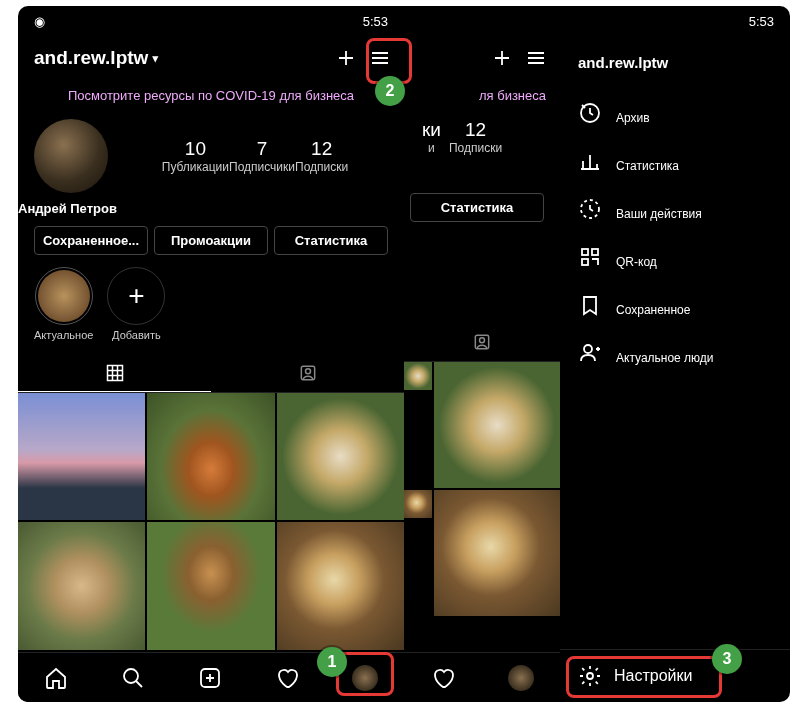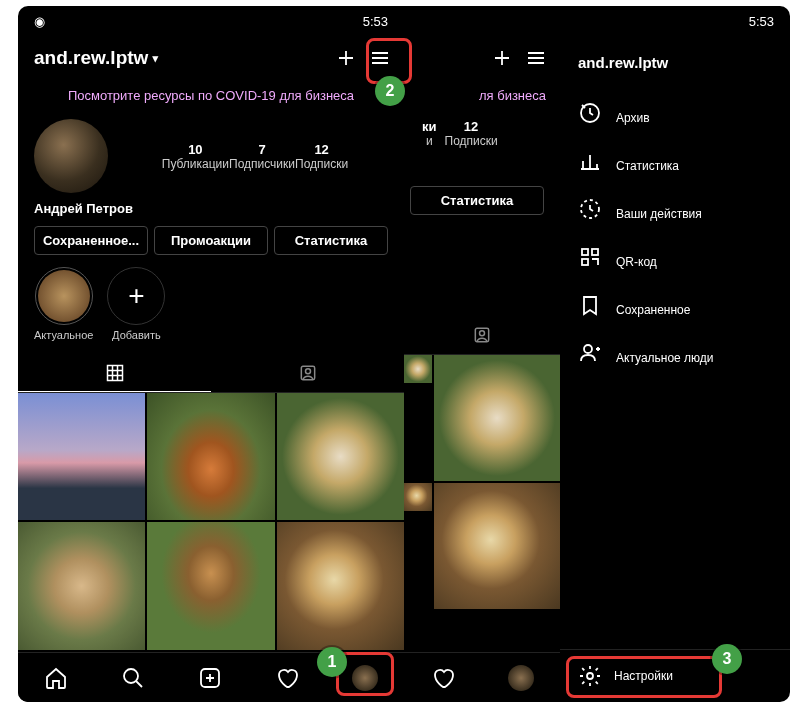--- a/index.html
+++ b/index.html
@@ -9,23 +9,23 @@
 .statusbar{height:30px;display:flex;align-items:center;justify-content:space-between;padding:0 16px;font-size:13px;font-weight:500}
 .sb-left{display:flex;gap:6px}
 .header{height:44px;display:flex;align-items:center;padding:0 12px 0 16px;gap:10px}
 .uname{font-size:19px;font-weight:700;display:flex;align-items:center;gap:4px}
 .chev{font-size:11px}
 .spacer{flex:1}
 .covid{color:#f0abfc;font-size:13px;text-align:center;padding:8px 10px}
 .stats{display:flex;align-items:center;padding:8px 16px;gap:14px}
 .avatar{width:74px;height:74px;border-radius:50%;background:radial-gradient(circle at 40% 35%,#8a7050 0%,#3a2f1f 55%,#1a140c 100%);flex-shrink:0}
 .statcols{display:flex;flex:1;justify-content:center;text-align:center}
-.statn{font-size:13px;font-weight:700}
+.statn{font-size:19px;font-weight:400}
 .statl{font-size:12px;color:#ccc}
-.dname{padding:0 16px 10px;font-size:13px;font-weight:600}
+.dname{padding:0 0 10px;font-size:13px;font-weight:600}
 .btns{display:flex;gap:6px;padding:0 16px 12px}
 .btn{flex:1;border:1px solid #444;border-radius:4px;background:transparent;color:#fff;font-size:13px;font-weight:600;padding:6px 4px;text-align:center;white-space:nowrap;overflow:hidden;text-overflow:ellipsis}
 .hl{display:flex;gap:14px;padding:0 16px 14px}
 .hi{display:flex;flex-direction:column;align-items:center;gap:4px}
 .hc{width:58px;height:58px;border-radius:50%;border:1px solid #333;display:flex;align-items:center;justify-content:center}
 .hc.ring{padding:2px;border:1.5px solid #555}
 .hc.ring>div{width:100%;height:100%;border-radius:50%;background:radial-gradient(circle,#b8935e 0%,#6b4a2a 80%)}
 .hplus{font-size:28px;font-weight:300}
 .hlbl{font-size:11px;color:#ccc}
 .tabs{display:flex;border-bottom:1px solid #222}
@@ -37,21 +37,21 @@
 .c2{background:radial-gradient(ellipse at 50% 60%,#d67b3a 0%,#a0551f 25%,#5a7338 55%,#3c5226 100%)}
 .c3{background:radial-gradient(ellipse at 50% 50%,#e8dcc5 0%,#c4a868 30%,#4a6532 65%)}
 .c4{background:radial-gradient(circle at 50% 50%,#d8b88a 0%,#b0905f 30%,#6a7a48 60%,#4a5a32 100%)}
 .c5{background:radial-gradient(ellipse at 50% 40%,#c89050 0%,#8a6030 25%,#5a7a3a 55%)}
 .c6{background:radial-gradient(ellipse at 45% 45%,#e8d8a8 0%,#c8a060 25%,#7a5832 50%,#4a3820 100%)}
 .navbar{position:absolute;bottom:0;left:0;right:0;height:50px;display:flex;align-items:center;justify-content:space-around;background:#000;border-top:1px solid #222}
 .menu{width:230px;height:696px;color:#fff;display:flex;flex-direction:column;padding:40px 0 0 0}
 .mtitle{font-size:15px;font-weight:600;padding:8px 18px 18px}
 .mi{display:flex;align-items:flex-end;gap:14px;padding:12px 18px;font-size:12px}
 .mspacer{flex:1}
-.mset{display:flex;align-items:center;gap:12px;padding:14px 18px;font-size:12px;border-top:1px solid #222}
+.mset{display:flex;align-items:center;gap:12px;padding:14px 18px;font-size:16px;border-top:1px solid #222}
 .ico{width:24px;height:24px;display:flex;align-items:center;justify-content:center}
 svg{stroke:#fff;fill:none;stroke-width:1.8}
 .p2 .stats{padding-left:6px}
 .p2 .statcols{gap:8px;justify-content:flex-start;padding-left:12px}
 .p2 .covid{text-align:right;padding-right:14px}
 .annot{position:absolute;border:3px solid #e53935;border-radius:8px;pointer-events:none;z-index:10}
 .badge{position:absolute;width:30px;height:30px;border-radius:50%;background:#43a047;color:#fff;display:flex;align-items:center;justify-content:center;font-weight:700;font-size:16px;z-index:11;box-shadow:0 0 0 2px rgba(0,0,0,0.3)}
 .pav{width:26px;height:26px;border-radius:50%;background:radial-gradient(circle,#8a7050 0%,#3a2f1f 70%)}
 .cutgrid{display:grid;grid-template-columns:28px 1fr;gap:2px}
 </style>

